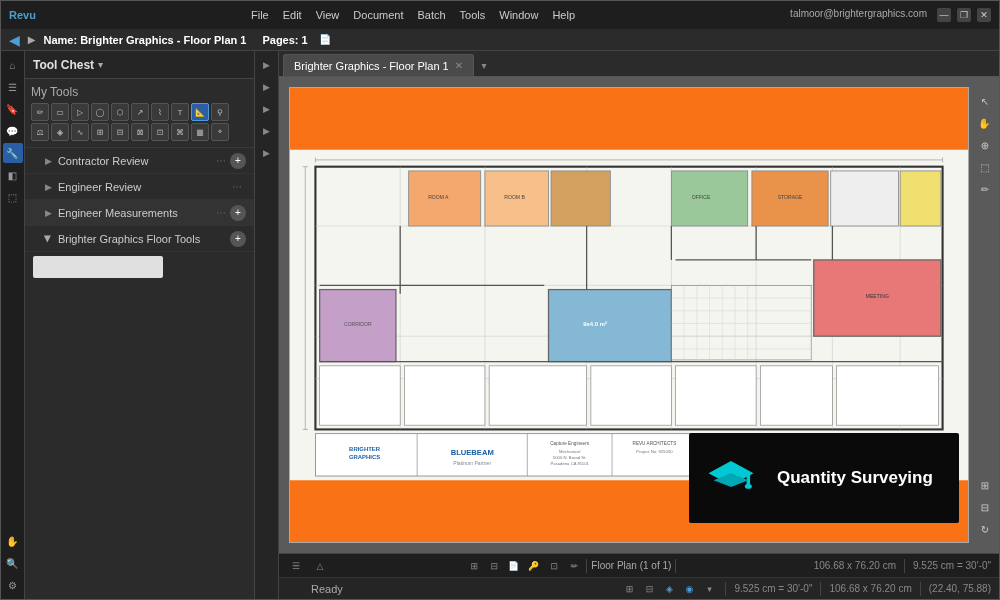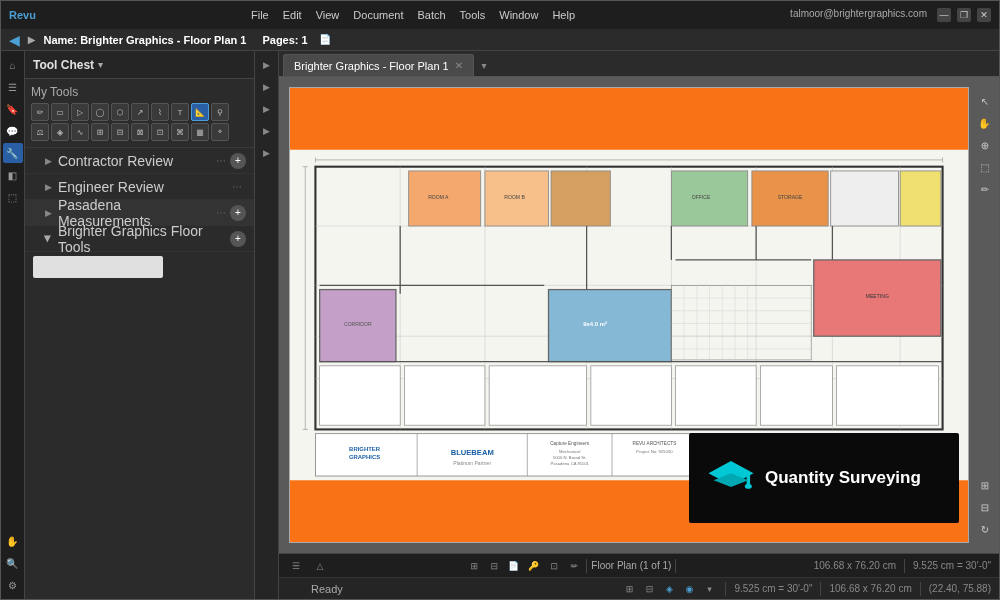--- a/index.html
+++ b/index.html
@@ -202,21 +202,21 @@
       cursor: pointer;
       border-bottom: 1px solid #333;
     }
     .tool-section-arrow {
       color: #888;
       font-size: 9px;
       margin-right: 6px;
     }
     .tool-section-label {
       color: #ccc;
-      font-size: 14px;
+      font-size: 11px;
       flex: 1;
     }
     .tool-section-add {
       width: 16px;
       height: 16px;
       border-radius: 50%;
       background: #555;
       display: flex;
       align-items: center;
       justify-content: center;
@@ -364,21 +364,21 @@
     
     .qs-coach-overlay {
       position: absolute;
       bottom: 30px;
       right: 40px;
       width: 270px;
       height: 90px;
       background: #0a0a0a;
       display: flex;
       align-items: center;
-      gap: 8px;
+      gap: 20px;
       padding: 12px 16px;
       border-radius: 2px;
       z-index: 100;
     }
     .qs-icon {
       width: 52px;
       height: 52px;
       flex-shrink: 0;
     }
 
@@ -573,21 +573,21 @@
       </div>
 
       <div class="tool-section">
         <span class="tool-section-arrow">▶</span>
         <span class="tool-section-label">Engineer Review</span>
         <span class="tool-section-dots">⋯</span>
       </div>
 
       <div class="tool-section active-section">
         <span class="tool-section-arrow">▶</span>
-        <span class="tool-section-label">Pasadena Measurements</span>
+        <span class="tool-section-label">Engineer Measurements</span>
         <span class="tool-section-dots">⋯</span>
         <div class="tool-section-add">+</div>
       </div>
 
       <div class="tool-section">
         <span class="tool-section-arrow" style="color:#aaa; transform:rotate(90deg); display:inline-block;">▶</span>
         <span class="tool-section-label">Brighter Graphics Floor Tools</span>
         <div class="tool-section-add">+</div>
       </div>
 

